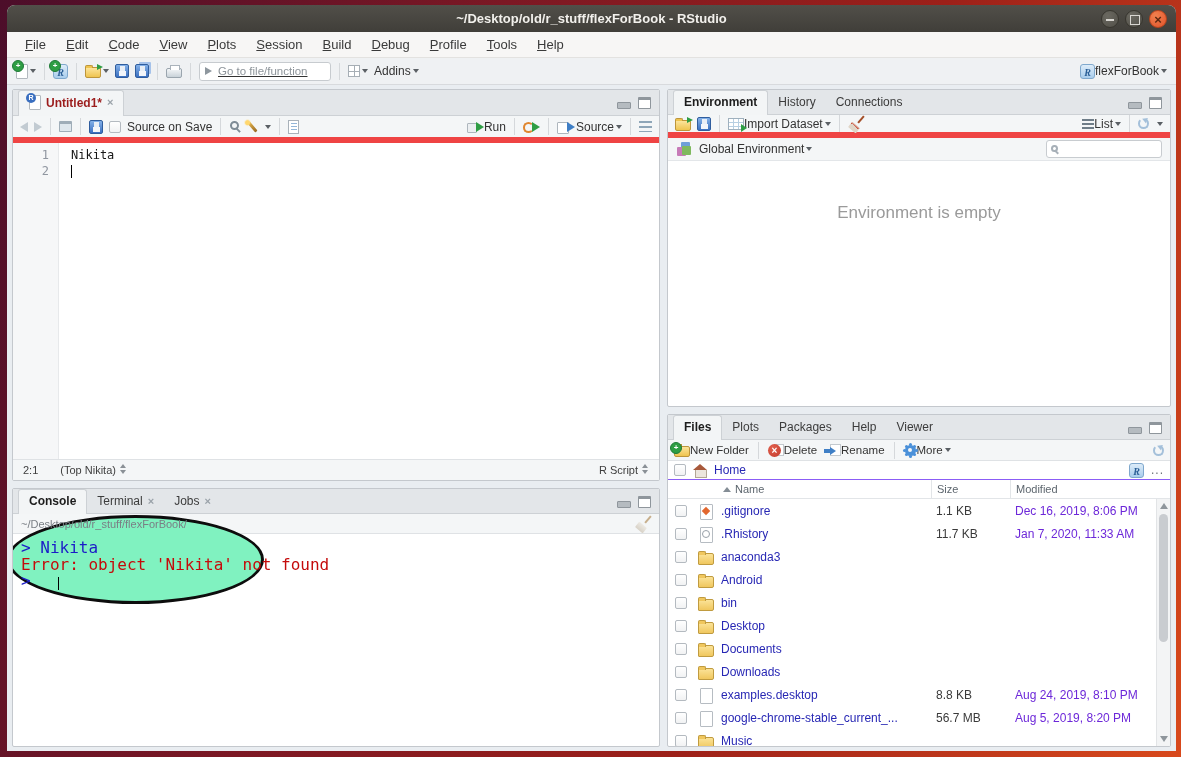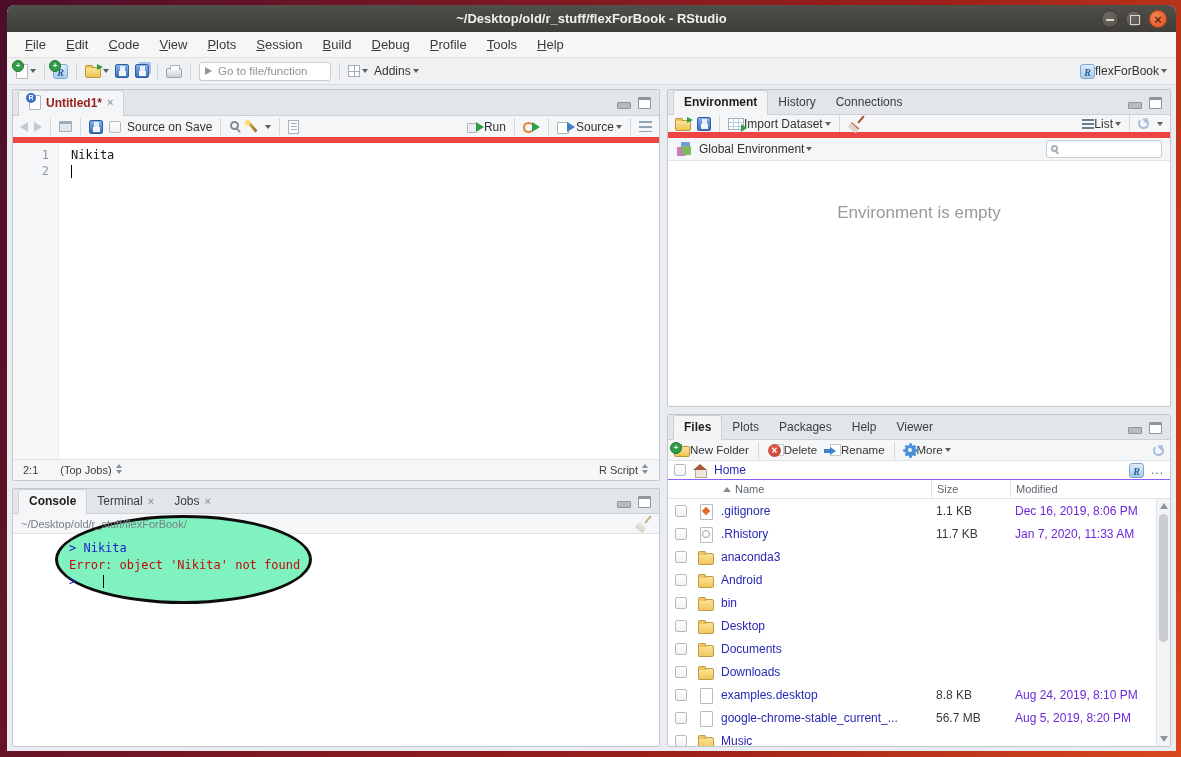--- a/index.html
+++ b/index.html
@@ -44,21 +44,21 @@
     border:1px solid #bd953a;border-bottom:none;border-radius:2px 2px 0 0;}
   .fold.open::after{content:"";position:absolute;right:-3px;top:-4px;border-top:3px solid transparent;
     border-bottom:3px solid transparent;border-left:6px solid #2f9e44;}
   .flop{width:14px;height:14px;background:linear-gradient(#84b1e8,#3a6fc0);border:1px solid #2f5d9e;border-radius:2px;}
   .flop::before{content:"";position:absolute;left:4px;top:1px;width:5px;height:5px;background:#e8eef6;}
   .flop::after{content:"";position:absolute;left:3px;bottom:1px;width:7px;height:5px;background:#f2f5fa;}
   .flop.all{box-shadow:3px -3px 0 -1px #a5c2ea;}
   .prn{width:16px;height:10px;background:linear-gradient(#f4f6f8,#c9d2d9);border:1px solid #9aa5ae;border-radius:2px;margin-top:4px;}
   .prn::before{content:"";position:absolute;left:3px;top:-4px;width:8px;height:4px;background:#fff;border:1px solid #aab3bb;border-bottom:none;}
   .goto-box{width:132px;height:19px;background:#fff;border:1px solid #c7cbcf;border-radius:3px;display:flex;
-    align-items:center;padding:0 5px;gap:4px;}
+    align-items:center;padding:0 5px;gap:4px;text-decoration:underline;}
   .goto-box input{border:none;outline:none;width:100%;font-size:11.5px;color:#333;background:transparent;}
   .goto-box input::placeholder{color:#8d949a;}
   .garr{width:0;height:0;border-top:4px solid transparent;border-bottom:4px solid transparent;border-left:7px solid #8e979e;}
   .grid4{width:12px;height:12px;border:1px solid #a6aeb5;background-color:#fff;
     background-image:linear-gradient(to right,transparent 5px,#a6aeb5 5px,#a6aeb5 6px,transparent 6px),
                      linear-gradient(to bottom,transparent 5px,#a6aeb5 5px,#a6aeb5 6px,transparent 6px);}
   .spacer{flex:1;}
   
   .workspace{flex:1;display:flex;padding:4px 5px;gap:7px;min-height:0;}
   .col{display:flex;flex-direction:column;gap:7px;min-width:0;}
@@ -118,22 +118,22 @@
   
   .console-path{flex:0 0 20px;background:#f4f6f7;border-bottom:1px solid #dfe2e5;font-size:11px;color:#7a7f85;
     display:flex;align-items:center;padding:0 8px;gap:5px;}
   .cpath-txt{position:relative;z-index:5;}
   .broom{width:16px;height:16px;opacity:.65;}
   .broom::before{content:"";position:absolute;right:2px;top:-1px;width:2px;height:9px;background:#b08a55;transform:rotate(40deg);}
   .broom::after{content:"";position:absolute;left:1px;bottom:1px;width:10px;height:7px;background:linear-gradient(#eae4da,#c9bfae);transform:rotate(40deg);border-radius:1px;}
   .broom.color{opacity:1;}
   .broom.color::before{background:#a4502a;}
   .broom.color::after{background:linear-gradient(#e8dfd2,#c8503c 30%,#e0d6c8 30%);}
-  .console-body{flex:1;position:relative;font-family:"DejaVu Sans Mono","Liberation Mono",monospace;font-size:12px;
-    padding:6px 8px;line-height:16.5px;margin-left:48px;}
+  .console-body{flex:1;position:relative;font-family:"DejaVu Sans Mono","Liberation Mono",monospace;font-size:16px;
+    padding:6px 8px;line-height:16.5px;}
   .hl-ellipse{position:absolute;left:-6px;top:-19px;width:257px;height:89px;background:#80f2c0;
     border:3px solid #0d0d0d;border-radius:50%;z-index:1;}
   .cline{position:relative;z-index:2;}
   .c-in{color:#1b1bc8;}
   .c-err{color:#c40b0b;}
   .csp{display:inline-block;width:27px;}
   
   .imp{width:16px;height:12px;background:#fff;border:1px solid #9fb0bd;
     background-image:repeating-linear-gradient(to right,transparent 0 4px,#b7cfe2 4px 5px),
                      repeating-linear-gradient(to bottom,transparent 0 3px,#b7cfe2 3px 4px);}
@@ -333,21 +333,21 @@
             <div>1</div>
             <div>2</div>
           </div>
           <div class="code">
             <div>Nikita</div>
             <div><span class="cursor"></span></div>
           </div>
         </div>
         <div class="src-status">
           <span>2:1</span>
-          <span><span>(Top Jobs)</span><span class="spin"></span></span>
+          <span><span>(Top Nikita)</span><span class="spin"></span></span>
           <span class="spacer"></span>
           <span><span>R Script</span><span class="spin"></span></span>
         </div>
       </div>
 
       <div class="pane" id="console-pane">
         <div class="tabbar">
           <span class="tab active">
               <span>Console</span>
             </span>

